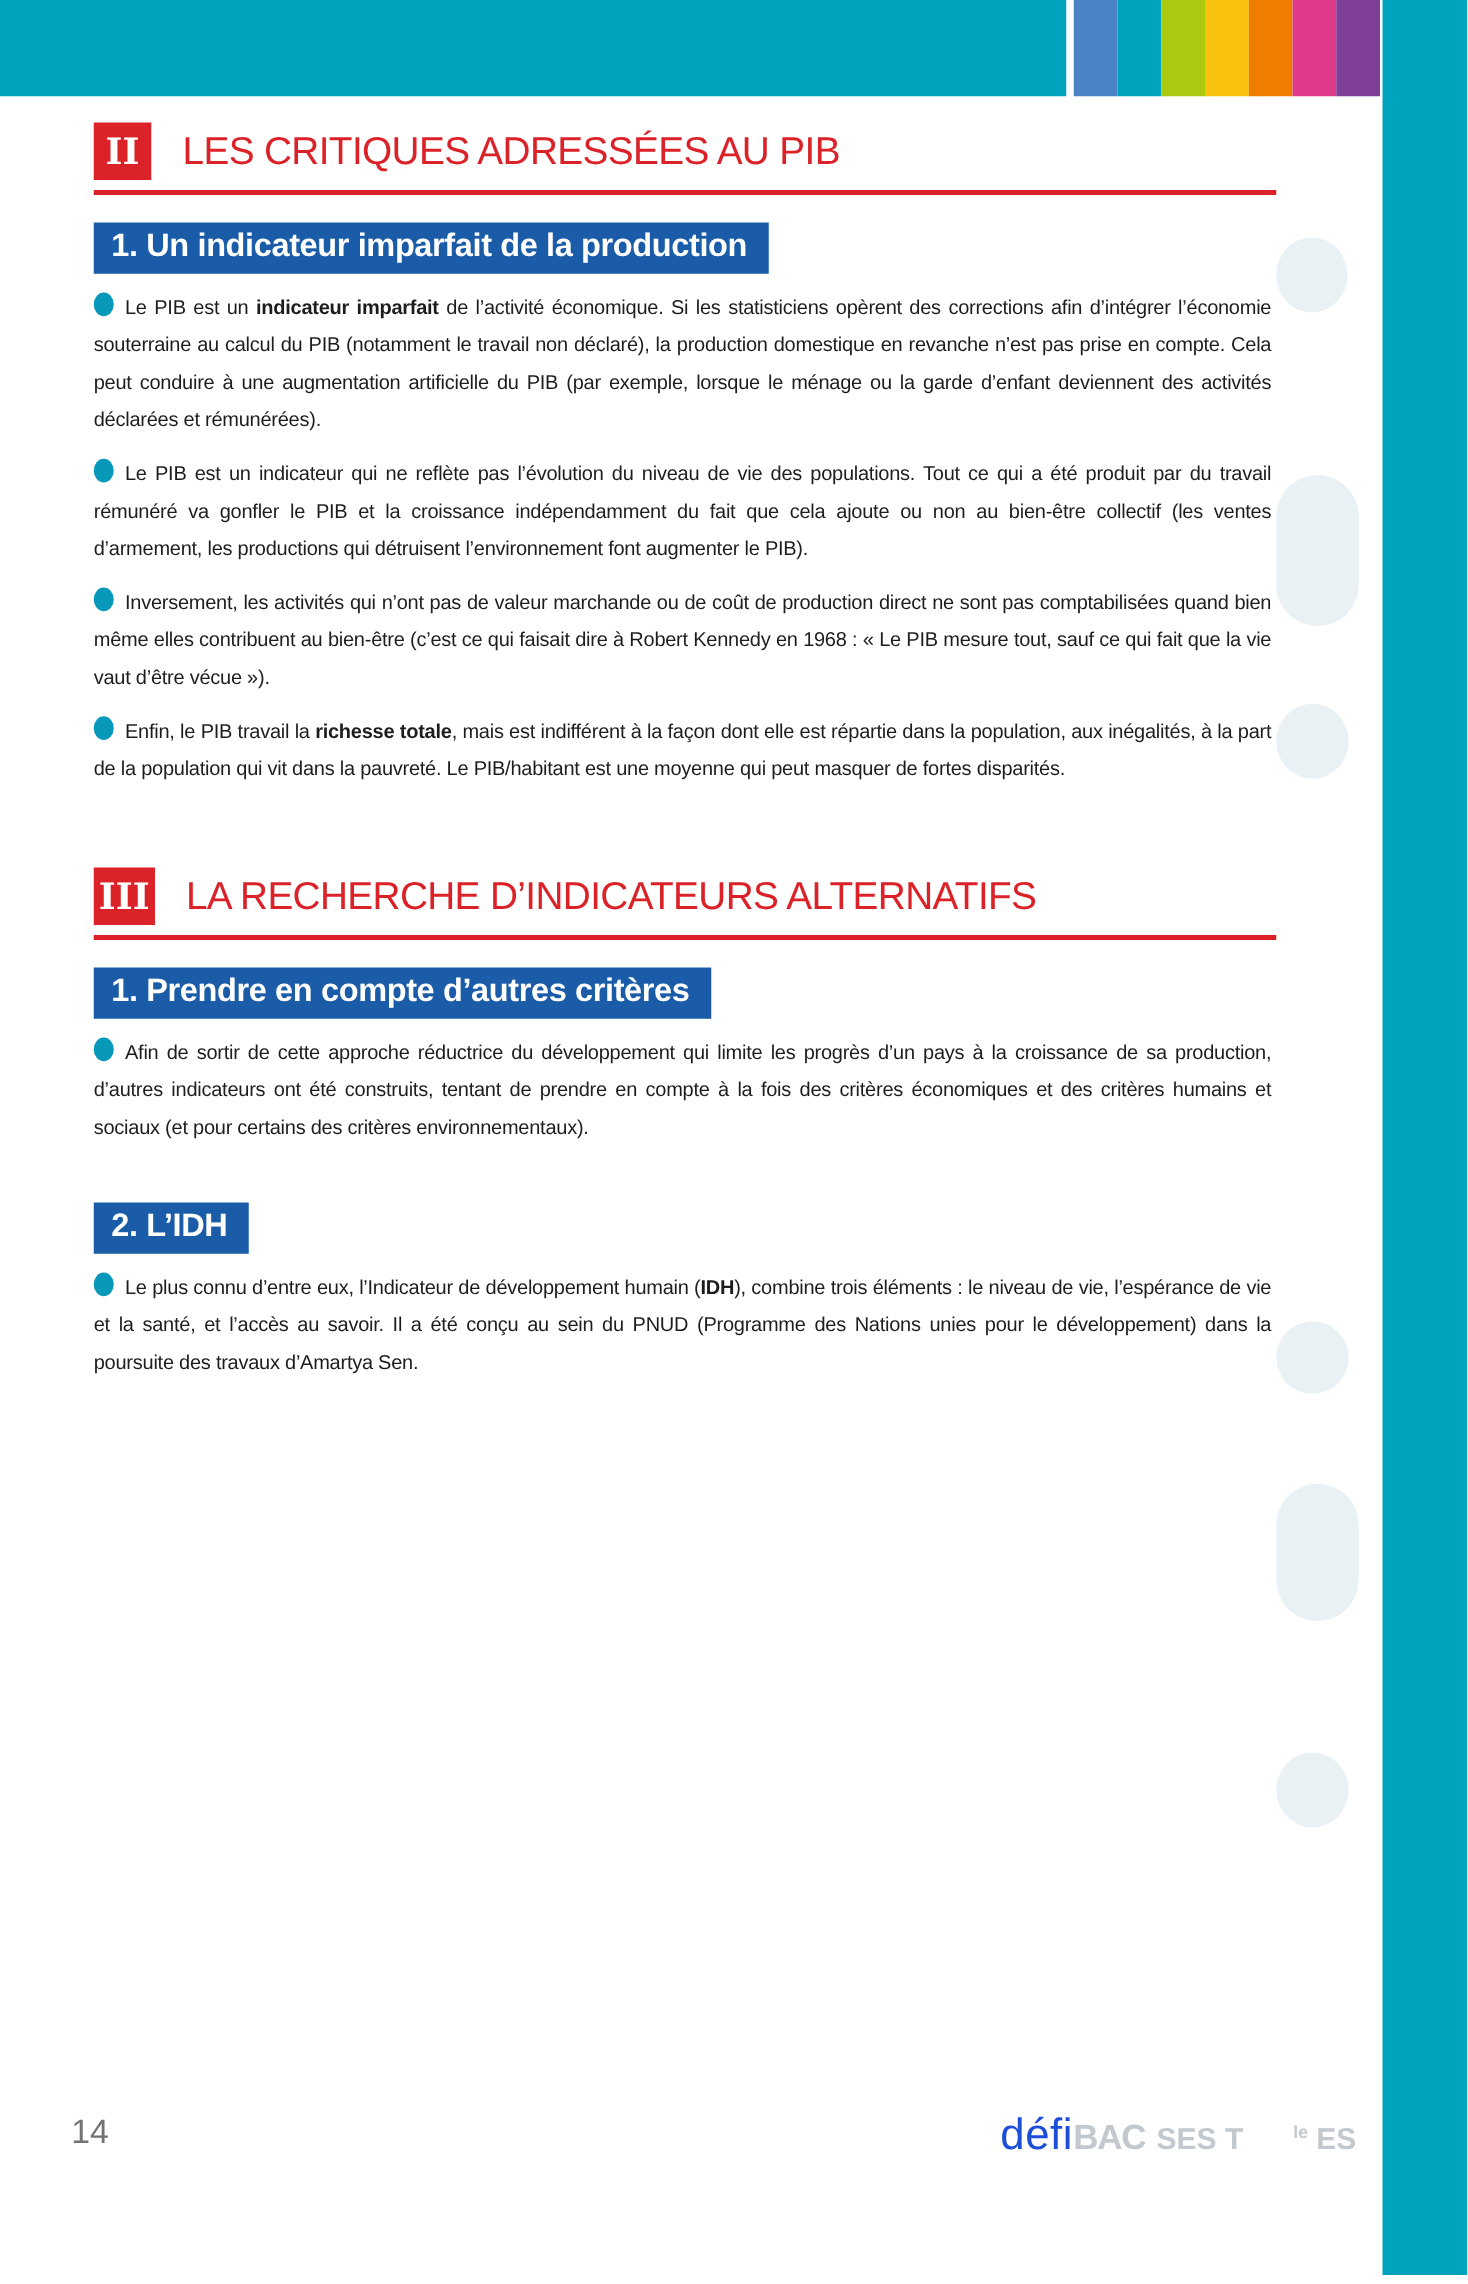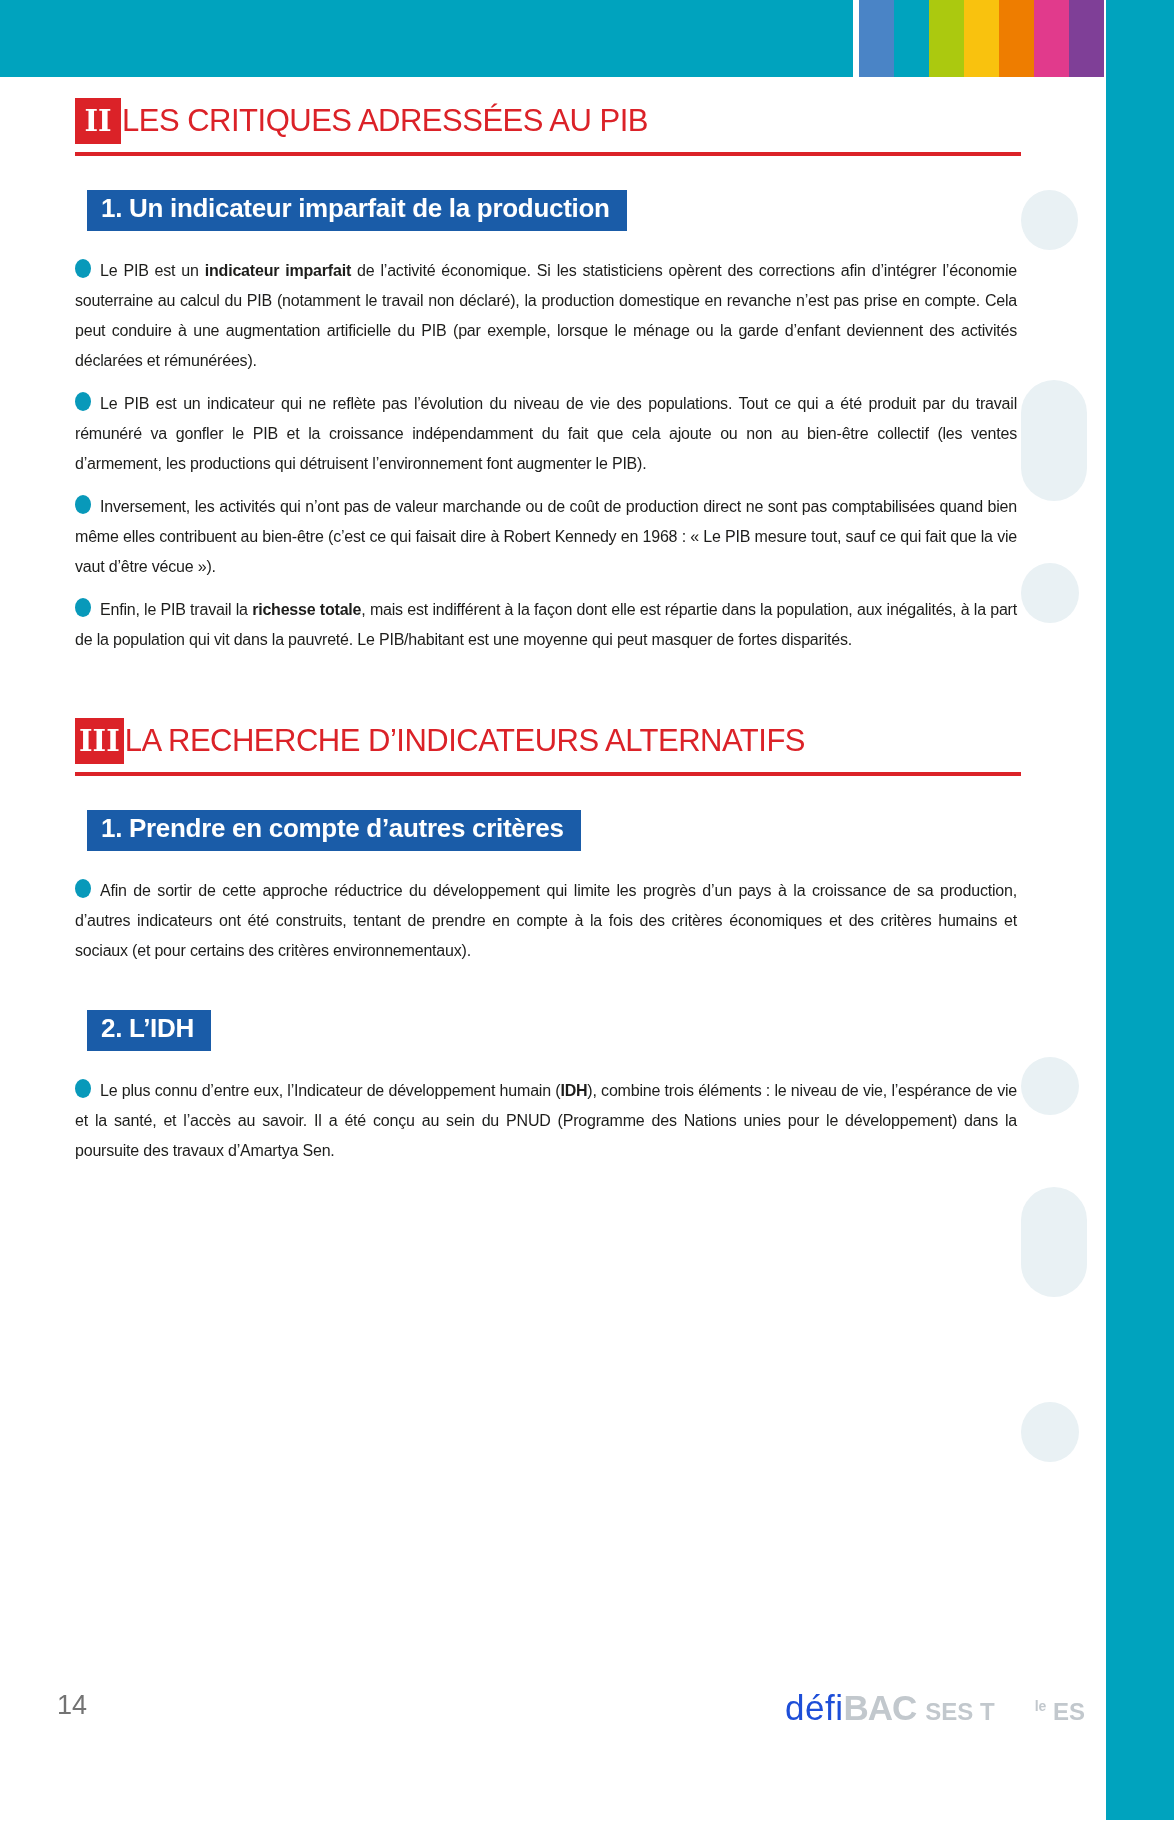--- a/index.html
+++ b/index.html
@@ -17,45 +17,45 @@
   .ts1{left:1021px;top:190px;width:57px;height:60px;border-radius:50%;}
   .ts2{left:1021px;top:380px;width:66px;height:121px;border-radius:33px;}
   .ts3{left:1021px;top:563px;width:58px;height:60px;border-radius:50%;}
   .ts4{left:1021px;top:1057px;width:58px;height:58px;border-radius:50%;}
   .ts5{left:1021px;top:1187px;width:66px;height:110px;border-radius:33px;}
   .ts6{left:1021px;top:1402px;width:58px;height:60px;border-radius:50%;}
 
   
   .content{position:absolute;left:75px;top:97px;width:946px;}
 
-  .sec-head{display:flex;align-items:center;gap:1px;height:48px;text-align:right;}
+  .sec-head{display:flex;align-items:center;gap:25px;height:48px;text-align:right;}
   .numeral{background:#DB2228;color:#ffffff;font-family:"DejaVu Serif",serif;font-weight:bold;
            font-size:29px;min-width:46px;height:46px;padding:0 4px;box-sizing:border-box;
            display:inline-flex;align-items:center;justify-content:center;line-height:1;}
   .sec-title{margin:0;color:#DB2228;font-size:31px;font-weight:normal;letter-spacing:-0.5px;}
   .rule{height:4px;background:#DB2228;margin-top:7px;margin-bottom:22px;}
 
-  .subhead{display:inline-block;margin:12px;background:#1A5CA8;color:#ffffff;
+  .subhead{display:inline-block;margin:0;background:#1A5CA8;color:#ffffff;
            font-size:26px;font-weight:bold;letter-spacing:-0.3px;
            padding:3px 17px 7px 14px;}
   .subhead.later{margin-top:44px;}
 
   .para{margin:13px 4px 0 0;font-size:16px;line-height:30px;text-align:justify;
         letter-spacing:-0.2px;}
   .para .b{font-weight:bold;}
   .bullet{display:inline-block;width:16px;height:19px;border-radius:50%;
           background:#0899BA;margin-right:9px;vertical-align:-2px;}
 
   .sec3{margin-top:62px;}
 
   
   .pagenum{position:absolute;left:57px;top:1690px;font-size:27px;color:#737373;}
   .logo{position:absolute;right:89px;top:1688px;white-space:nowrap;color:#C2C8CD;}
   .l-defi{font-size:35px;font-weight:400;color:#1d4ed8;letter-spacing:0.5px;}
-  .l-bac{font-size:35px;font-weight:bold;color:#C2C8CD;letter-spacing:-1px;}
+  .l-bac{font-size:28px;font-weight:bold;color:#C2C8CD;letter-spacing:-1px;}
   .l-rest{font-size:24px;font-weight:bold;color:#C2C8CD;margin-left:9px;}
   .l-rest sup{font-size:14px;margin-left:40px;}
 </style>
 </head>
 <body>
 
 <div class="page">
 
   <div class="topbar"></div>
   <div class="stripes">

